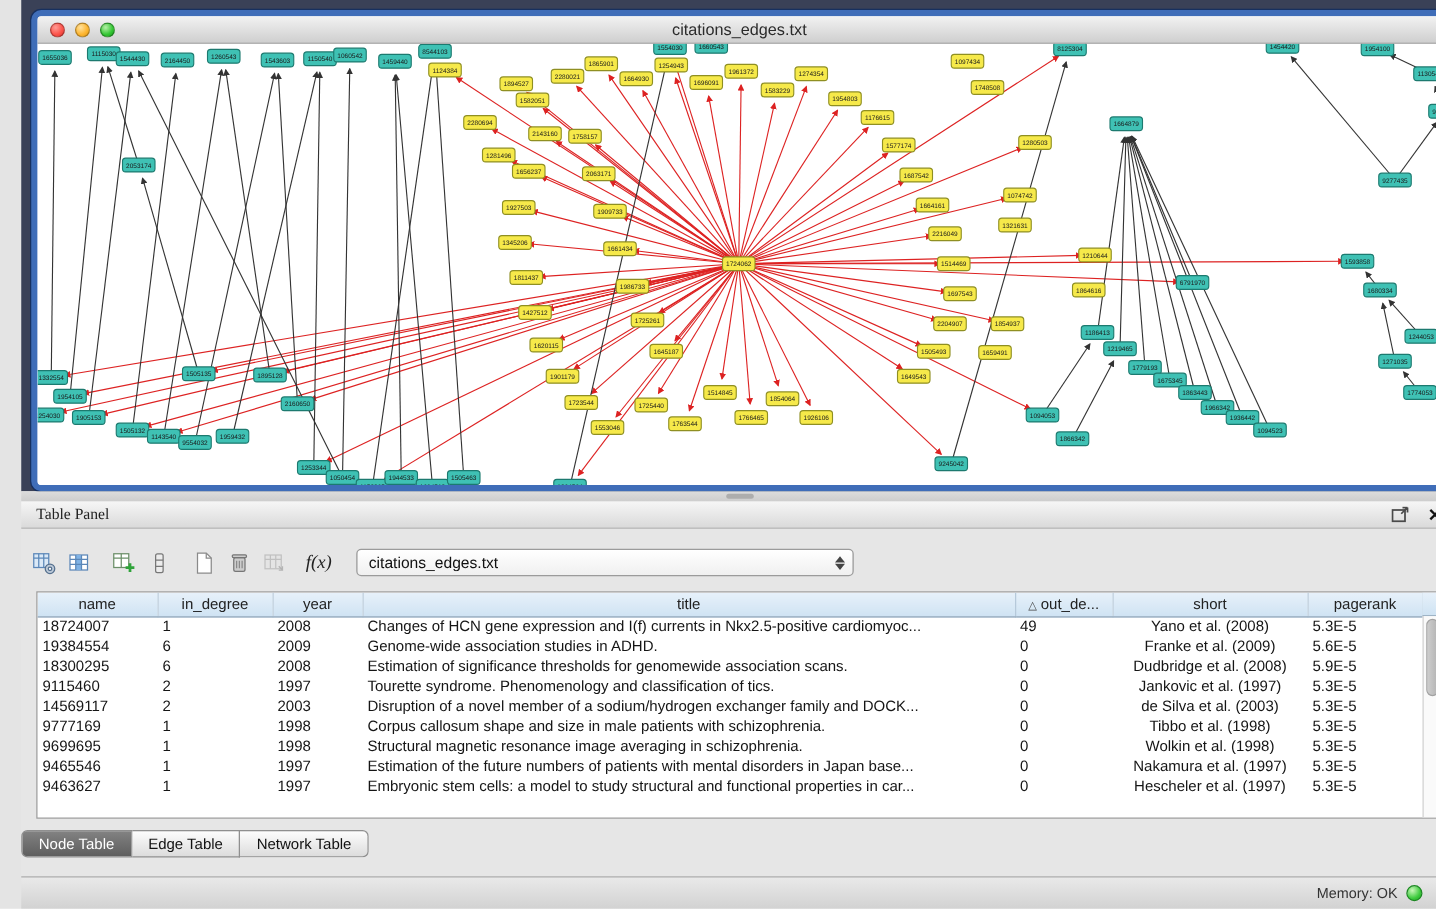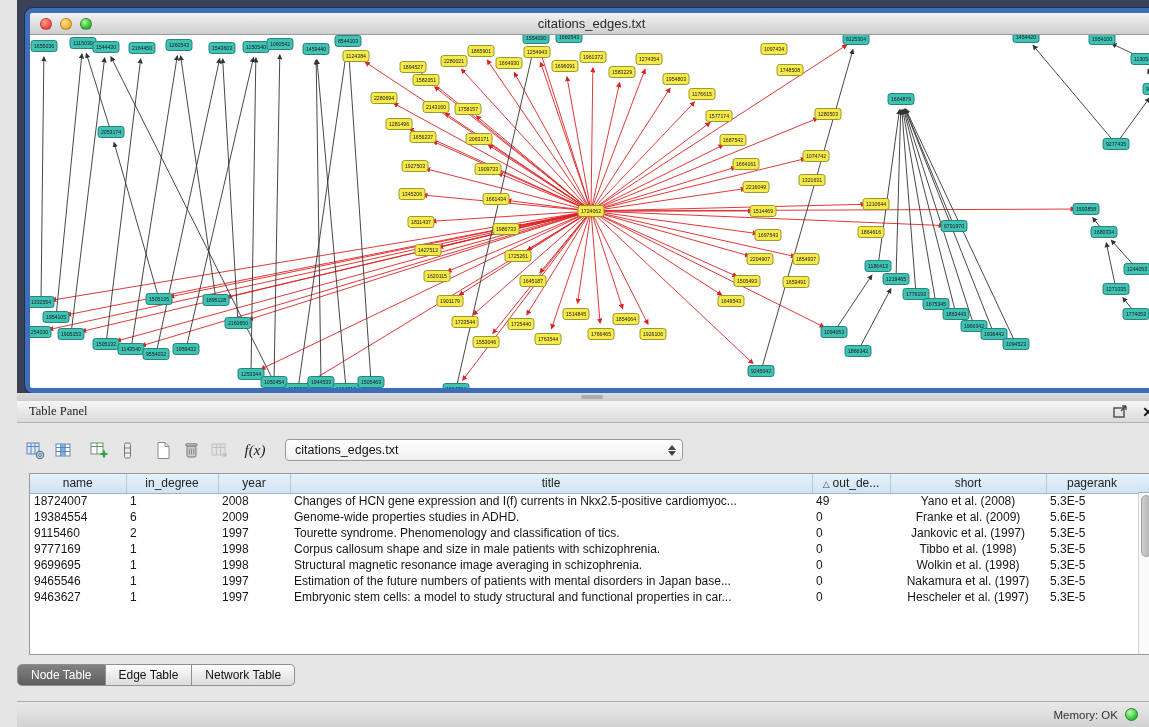--- a/index.html
+++ b/index.html
@@ -839,32 +839,50 @@
               <td class="c2">2008</td>
               <td class="c3">Changes of HCN gene expression and I(f) currents in Nkx2.5-positive cardiomyoc...</td>
               <td class="c4">49</td>
               <td class="c5">Yano et al. (2008)</td>
               <td class="c6">5.3E-5</td>
             </tr>
             <tr>
               <td class="c0">19384554</td>
               <td class="c1">6</td>
               <td class="c2">2009</td>
-              <td class="c3">Genome-wide properties studies in ADHD.</td>
+              <td class="c3">Genome-wide association studies in ADHD.</td>
               <td class="c4">0</td>
               <td class="c5">Franke et al. (2009)</td>
               <td class="c6">5.6E-5</td>
+            </tr>
+            <tr>
+              <td class="c0">18300295</td>
+              <td class="c1">6</td>
+              <td class="c2">2008</td>
+              <td class="c3">Estimation of significance thresholds for genomewide association scans.</td>
+              <td class="c4">0</td>
+              <td class="c5">Dudbridge et al. (2008)</td>
+              <td class="c6">5.9E-5</td>
             </tr>
             <tr>
               <td class="c0">9115460</td>
               <td class="c1">2</td>
               <td class="c2">1997</td>
               <td class="c3">Tourette syndrome. Phenomenology and classification of tics.</td>
               <td class="c4">0</td>
               <td class="c5">Jankovic et al. (1997)</td>
+              <td class="c6">5.3E-5</td>
+            </tr>
+            <tr>
+              <td class="c0">14569117</td>
+              <td class="c1">2</td>
+              <td class="c2">2003</td>
+              <td class="c3">Disruption of a novel member of a sodium/hydrogen exchanger family and DOCK...</td>
+              <td class="c4">0</td>
+              <td class="c5">de Silva et al. (2003)</td>
               <td class="c6">5.3E-5</td>
             </tr>
             <tr>
               <td class="c0">9777169</td>
               <td class="c1">1</td>
               <td class="c2">1998</td>
               <td class="c3">Corpus callosum shape and size in male patients with schizophrenia.</td>
               <td class="c4">0</td>
               <td class="c5">Tibbo et al. (1998)</td>
               <td class="c6">5.3E-5</td>

